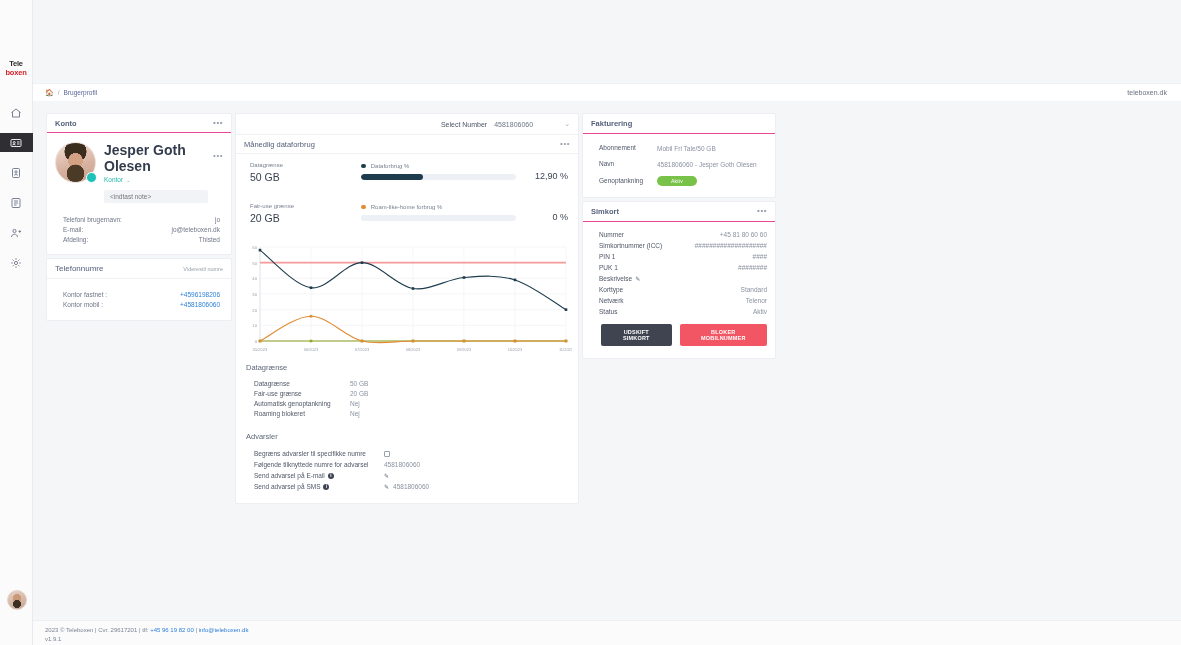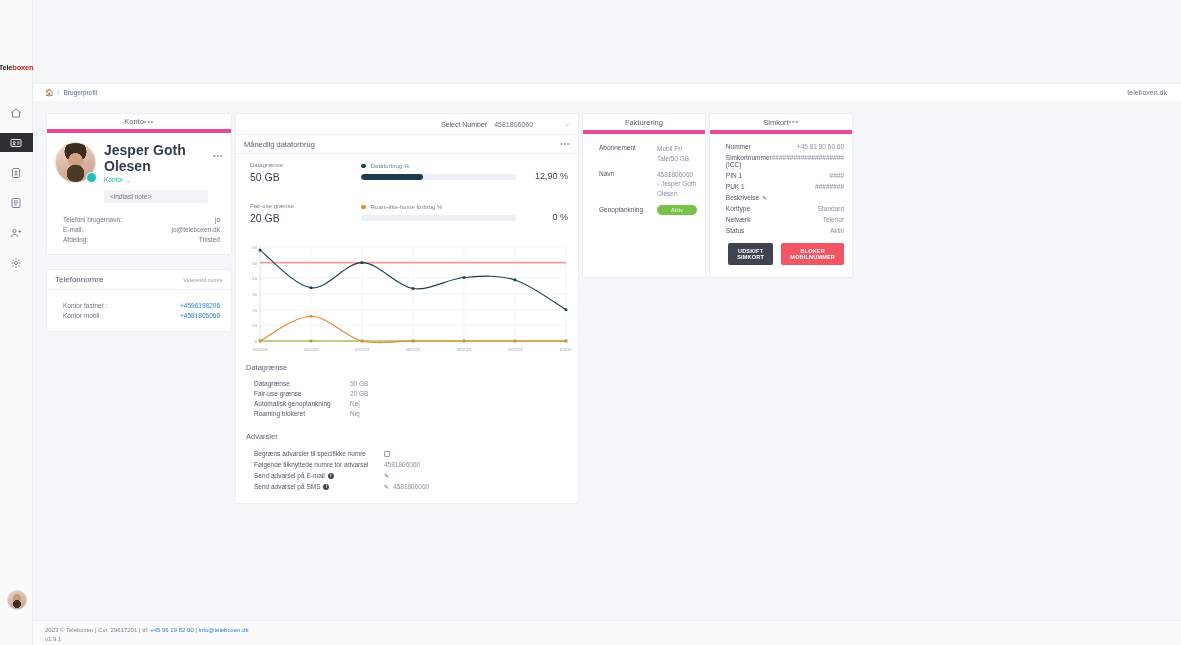--- a/index.html
+++ b/index.html
@@ -13,21 +13,21 @@
 
   
   .rail {
     position:absolute; left:0; top:0; width:33px; height:645px;
     background:#fbfbfc;
     border-right:1px solid #e8eaee;
     display:flex; flex-direction:column; align-items:center;
   }
   .rail-logo{
     width:33px;height:33px;display:flex;align-items:center;justify-content:center;
-    margin-top:51px; font-size:7.5px; font-weight:bold; letter-spacing:-0.2px;
+    margin-top:51px; font-size:7.5px; font-weight:bold; letter-spacing:-0.2px;flex-direction:column;
   }
   .logo-tele{color:#2b2b2b;}
   .logo-boxen{color:#d7232b;}
   .rail-icons{margin-top:19px;display:flex;flex-direction:column;gap:11px;align-items:center;width:33px;}
   .rail-ico{
     width:33px;height:19px;display:flex;align-items:center;justify-content:center;
     color:#6d7487; cursor:pointer;
   }
   .rail-ico svg{width:12px;height:12px;display:block;}
   .rail-ico.active{ background:#2f2f33; color:#ffffff; }
@@ -71,22 +71,22 @@
 
   
   .page{ position:absolute; left:33px; top:101px; width:1148px; height:519px; background:#f4f6f8; }
   .cards{ position:absolute; left:13px; top:12px; display:flex; gap:3px; align-items:flex-start; }
 
   .card{ background:#ffffff; border:1px solid #eceef1; border-radius:2px; }
 
   
   .col-left{ width:186px; display:flex; flex-direction:column; gap:0; }
   .card-head{
-    height:19px; display:flex; align-items:center; justify-content:center;
-    padding:0 8px; border-bottom:4px solid #ec4899;
+    height:19px; display:flex; align-items:center; justify-content:space-between;
+    padding:0 8px; border-bottom:1px solid #ec4899;font-weight:bold;
   }
   .card-head .t{ font-size:7.5px; color:#55607a; }
   .dots{ color:#9aa1ae; font-size:8px; letter-spacing:0.5px; cursor:pointer; line-height:1; }
 
   .konto-body{ padding:9px 8px 10px 8px; }
   .person{ display:flex; gap:8px; align-items:flex-start; }
   .avatar-wrap{ position:relative; width:41px; height:41px; flex:0 0 41px; }
   .avatar{
     width:41px;height:41px;border-radius:50%;
     background:
@@ -161,21 +161,21 @@
   .adv h4{ font-size:7.5px; font-weight:400; color:#5d6678; margin-bottom:7px; }
   .advrow{ display:flex; align-items:center; font-size:6.5px; padding:2px 0 2px 8px; }
   .advrow .k{ width:130px; color:#4e5666; display:flex; align-items:center; gap:3px;}
   .advrow .v{ color:#8a91a0; display:flex; align-items:center; gap:4px;}
   .chk{ width:6px;height:6px;border:1px solid #9aa1ae; border-radius:1px; background:#fff; display:inline-block; cursor:pointer;}
   .ibadge{ width:6px;height:6px;border-radius:50%;background:#3c4452;color:#fff;font-size:4.5px;
            display:inline-flex;align-items:center;justify-content:center;font-weight:bold;}
   .pen{ color:#6b7280; font-size:6px; cursor:pointer;}
 
   
-  .col-right{ width:194px; display:flex; flex-direction:row; gap:3px; }
+  .col-right{ width:194px; display:flex; flex-direction:column; gap:3px; }
   .fak-body{ padding:7px 8px 8px 8px; }
   .fakrow{ display:flex; padding:3px 0 3px 8px; font-size:6.5px; align-items:flex-start;}
   .fakrow .k{ width:58px; color:#4e5666; flex:0 0 58px; }
   .fakrow .v{ color:#8a91a0; line-height:1.5; }
   .pill{
     display:inline-block; background:#79c24a; color:#fff; font-size:5px; border-radius:7px;
     padding:2px 14px; letter-spacing:0.2px;
   }
   .sim-body{ padding:7px 8px 6px 8px; }
   .simrow{ display:flex; justify-content:space-between; font-size:6.5px; padding:2px 0 2px 8px;}
@@ -296,21 +296,21 @@
                 <span class="v">jo@teleboxen.dk</span>
               </div>
               <div class="kvrow">
                 <span class="k">Afdeling:</span>
                 <span class="v">Thisted</span>
               </div>
             </div>
           </div>
         </div>
 
-        <div class="card" style="margin-top:14px;">
+        <div class="card" style="margin-top:3px;">
           <div class="tel-head">
             <span class="t">Telefonnumre</span>
             <span class="a">Viderestil numre</span>
           </div>
           <div class="tel-body">
             <div class="telrow">
               <span class="k">Kontor fastnet :</span>
               <span class="v">+4596198206</span>
             </div>
             <div class="telrow">

